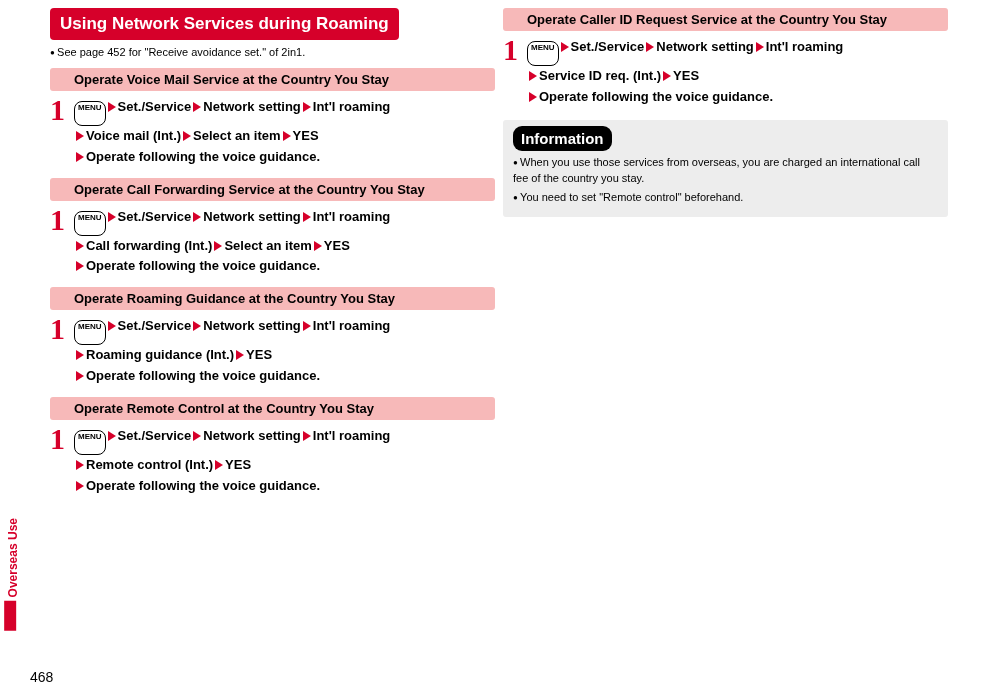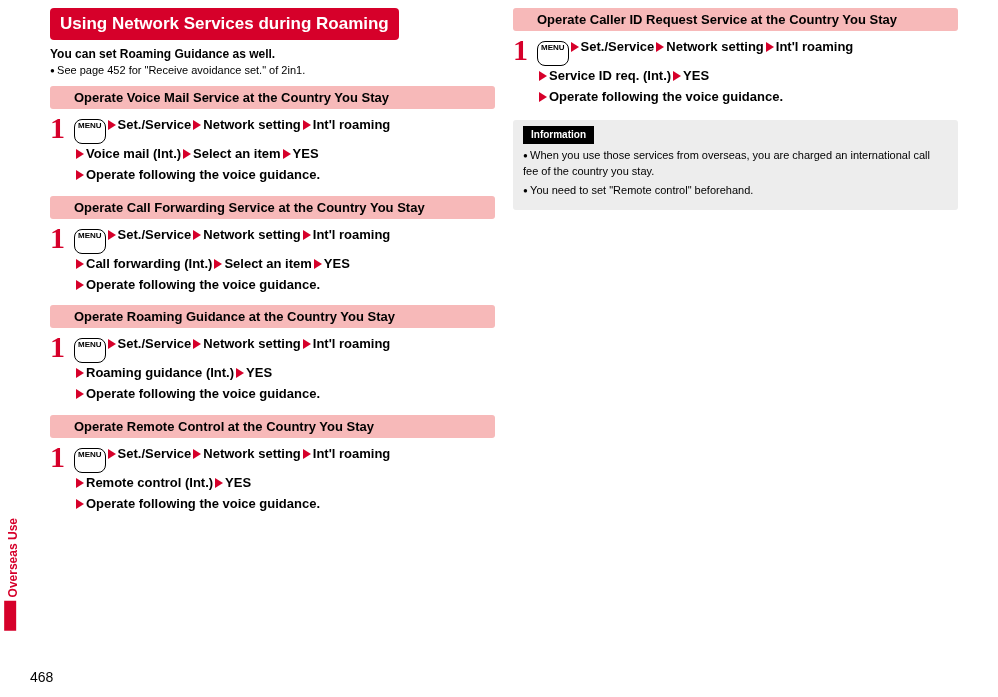--- a/index.html
+++ b/index.html
@@ -27,21 +27,21 @@
   .page-no {
     position: absolute;
     left: 30px;
     bottom: 12px;
     font-size: 14px;
     text-align: center;
   }
   .columns {
     display: flex;
     padding: 8px 12px 8px 50px;
-    gap: 18px;
+    gap: 8px;
   }
   .col { width: 445px; }
   .red-title {
     background: #d6002a;
     color: #fff;
     font-weight: bold;
     font-size: 17px;
     padding: 6px 10px;
     border-radius: 4px;
     display: inline-block;
@@ -93,44 +93,44 @@
     border-radius: 3px;
     padding: 6px 10px 8px 10px;
     margin-top: 12px;
     font-size: 11px;
     line-height: 1.45;
   }
   .info-label {
     display: inline-block;
     background: #000;
     color: #fff;
-    font-size: 10px;
+    font-size: 15px;
     font-weight: bold;
     padding: 2px 8px;
     margin-bottom: 4px;
+    border-radius: 9px;
   }
   .info-box ul { list-style: none; padding: 0; margin: 0;}
   .info-box li::before { content: "● "; font-size: 8px; vertical-align: 1px;}
   .info-box li { margin-bottom: 3px; }
 </style>
 </head>
 <body>
 
 <div class="side-tab">
   <span class="block"></span>
   <span class="red">Overseas Use</span>
 </div>
 
 <div class="page-no">468</div>
 
 <div class="columns">
 
   <div class="col">
     <div class="red-title">Using Network Services during Roaming</div>
-    <div class="intro">You can set Roaming Guidance as well.</div>
     <div class="note">See page 452 for "Receive avoidance set." of 2in1.</div>
 
     
     <div class="pink-bar">Operate Voice Mail Service at the Country You Stay</div>
     <div class="step-row">
       <div class="step-num">1</div>
       <div class="step-body">
         <span class="menu-key">MENU</span><span class="tri"></span><span>Set./Service</span><span class="tri"></span><span>Network setting</span><span class="tri"></span><span>Int'l roaming</span><br>
         <span class="tri"></span><span>Voice mail (Int.)</span><span class="tri"></span><span>Select an item</span><span class="tri"></span><span>YES</span><br>
         <span class="tri"></span><span>Operate following the voice guidance.</span>

